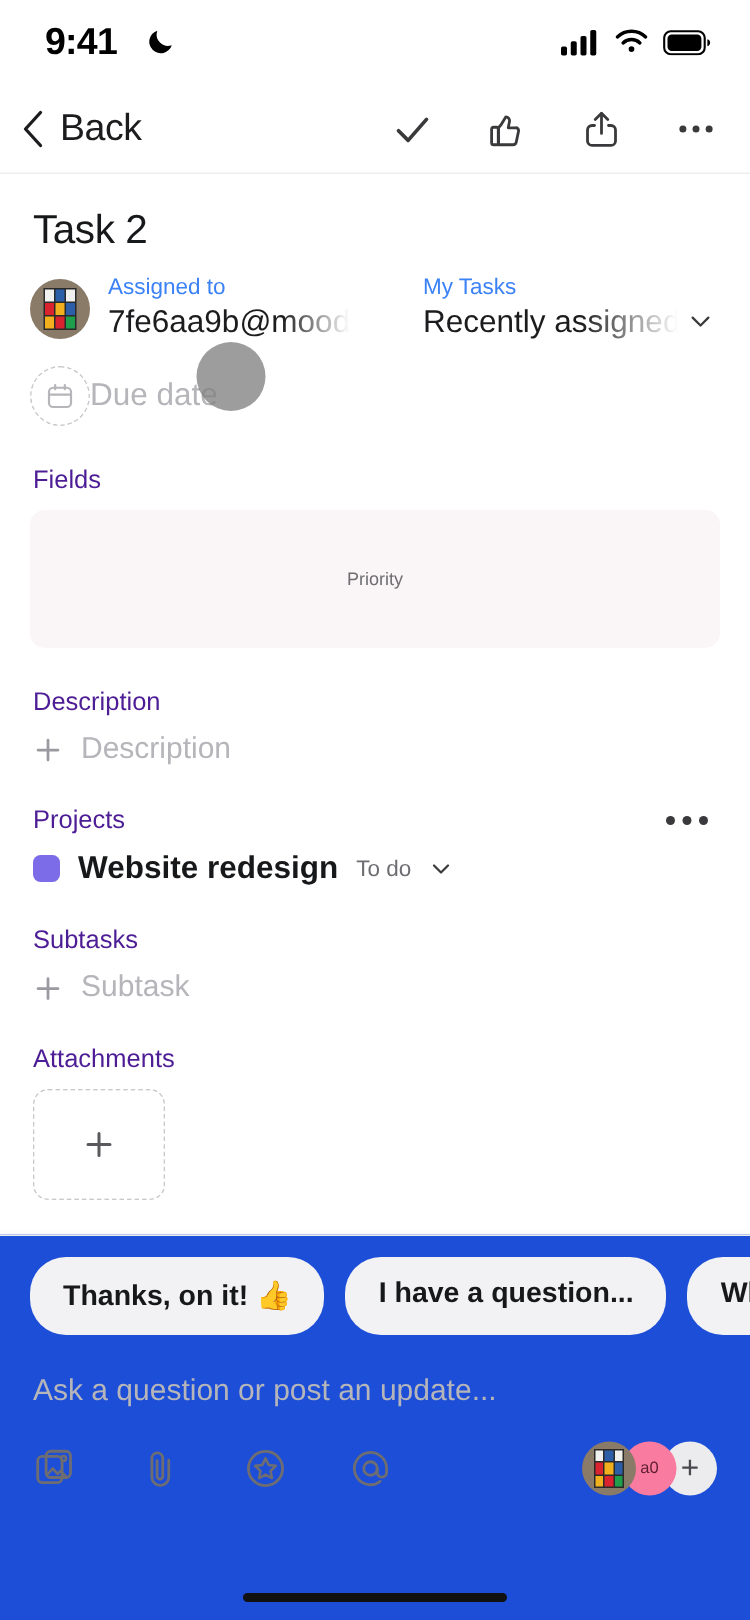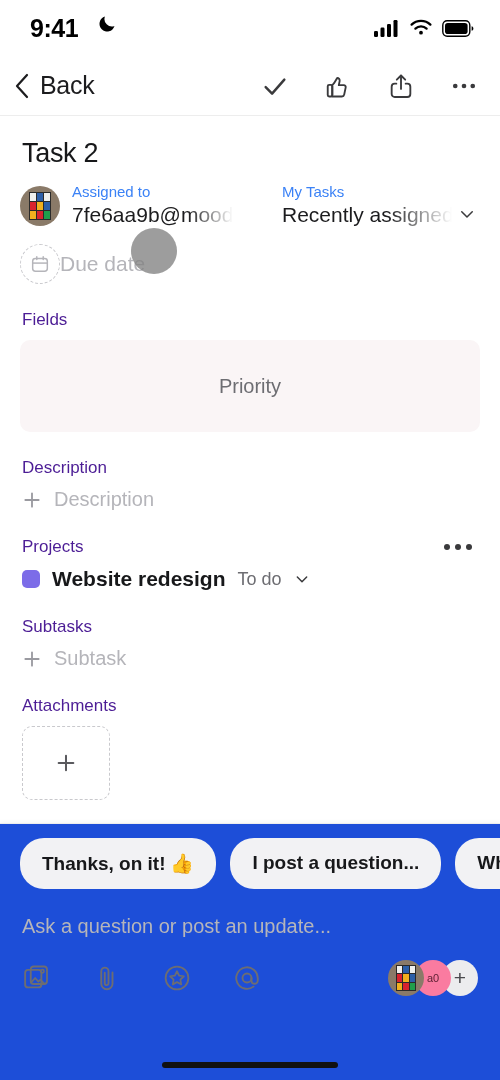--- a/index.html
+++ b/index.html
@@ -9,21 +9,21 @@
     background: #ffffff;
     overflow: hidden;
   }
   .phone { position: relative; width: 500px; height: 1080px; background: #fff; }
 
   
   .statusbar {
     height: 56px; display: flex; align-items: center;
     justify-content: space-between; padding: 0 26px 0 30px;
   }
-  .sb-left { display: flex; gap: 19px; }
+  .sb-left { display: flex; align-items: center; gap: 19px; }
   .sb-time { font-size: 25px; font-weight: 700; color: #000; letter-spacing: -0.5px; }
   .sb-moon { width: 20px; height: 20px; }
   .sb-right { display: flex; align-items: center; gap: 9px; }
 
   
   .navbar {
     height: 60px; display: flex; align-items: center;
     padding: 0 22px 0 10px; border-bottom: 1px solid #ededed;
   }
   .back { display: flex; align-items: center; gap: 4px; cursor: pointer; }
@@ -70,39 +70,39 @@
     justify-content: center; flex: none;
   }
   .dd-label { font-size: 21px; color: #b5b5ba; }
 
   .section-title { font-size: 17px; color: #4c1d95; margin: 26px 0 10px 2px; }
 
   .fields-panel {
     background: #faf5f6; border-radius: 10px; height: 92px;
     display: flex; align-items: center; justify-content: center; gap: 16px;
   }
-  .field-label { font-size: 20px; color: #6d6d72; }
+  .field-label { font-size: 12px; color: #6d6d72; }
   .pill {
     background: #e57a6a; color: #2b1b17; font-size: 19px;
     padding: 8px 20px; border-radius: 18px;
   }
 
   .add-row { display: flex; align-items: center; gap: 12px; margin: 2px 0 0 2px; }
   .plus-ic { width: 20px; height: 20px; flex: none; }
   .add-label { font-size: 20px; color: #b5b5ba; }
 
   .sec-head { display: flex; align-items: center; margin: 26px 2px 10px 2px; }
   .sec-head .section-title { margin: 0; }
   .dots { margin-left: auto; display: flex; gap: 5px; padding: 6px; cursor: pointer; }
   .dots i { width: 6px; height: 6px; border-radius: 50%; background: #3a3a3c; display: block; }
 
   .project-row { display: flex; align-items: center; gap: 12px; margin-left: 2px; }
   .proj-swatch { width: 18px; height: 18px; border-radius: 5px; background: #7c6ce8; flex: none; }
   .proj-name { font-size: 21px; font-weight: 700; color: #17181a; }
-  .proj-status { font-size: 18px; color: #6d6d72; }
+  .proj-status { font-size: 15px; color: #6d6d72; }
   .chev-sm { width: 16px; height: 16px; }
 
   .attach-box {
     width: 88px; height: 74px; border: 1.5px dashed #c9c9cd; border-radius: 10px;
     display: flex; align-items: center; justify-content: center; margin-left: 2px;
   }
 
   
   .sheet {
     position: absolute; left: 0; right: 0; bottom: 0; height: 257px;
@@ -298,21 +298,21 @@
         <path d="M12 4v16M4 12h16" stroke="#5a5a5e" stroke-width="2.2" stroke-linecap="round"></path>
       </svg>
     </div>
   </div>
 
   <div class="touch-blob"></div>
 
   <div class="sheet">
     <div class="chips">
       <span class="chip">Thanks, on it! 👍</span>
-      <span class="chip">I post a question...</span>
+      <span class="chip">I have a question...</span>
       <span class="chip">When do you need this?</span>
     </div>
 
     <div class="composer">Ask a question or post an update...</div>
 
     <div class="toolbar">
       <div class="tools">
         <svg class="tool-ic" viewBox="0 0 24 24">
           <rect x="2.5" y="5.5" width="13" height="14" rx="2.4" fill="none" stroke="#6d6d72" stroke-width="1.5"></rect>
           <rect x="7" y="2.8" width="13" height="14" rx="2.4" fill="none" stroke="#6d6d72" stroke-width="1.5"></rect>

